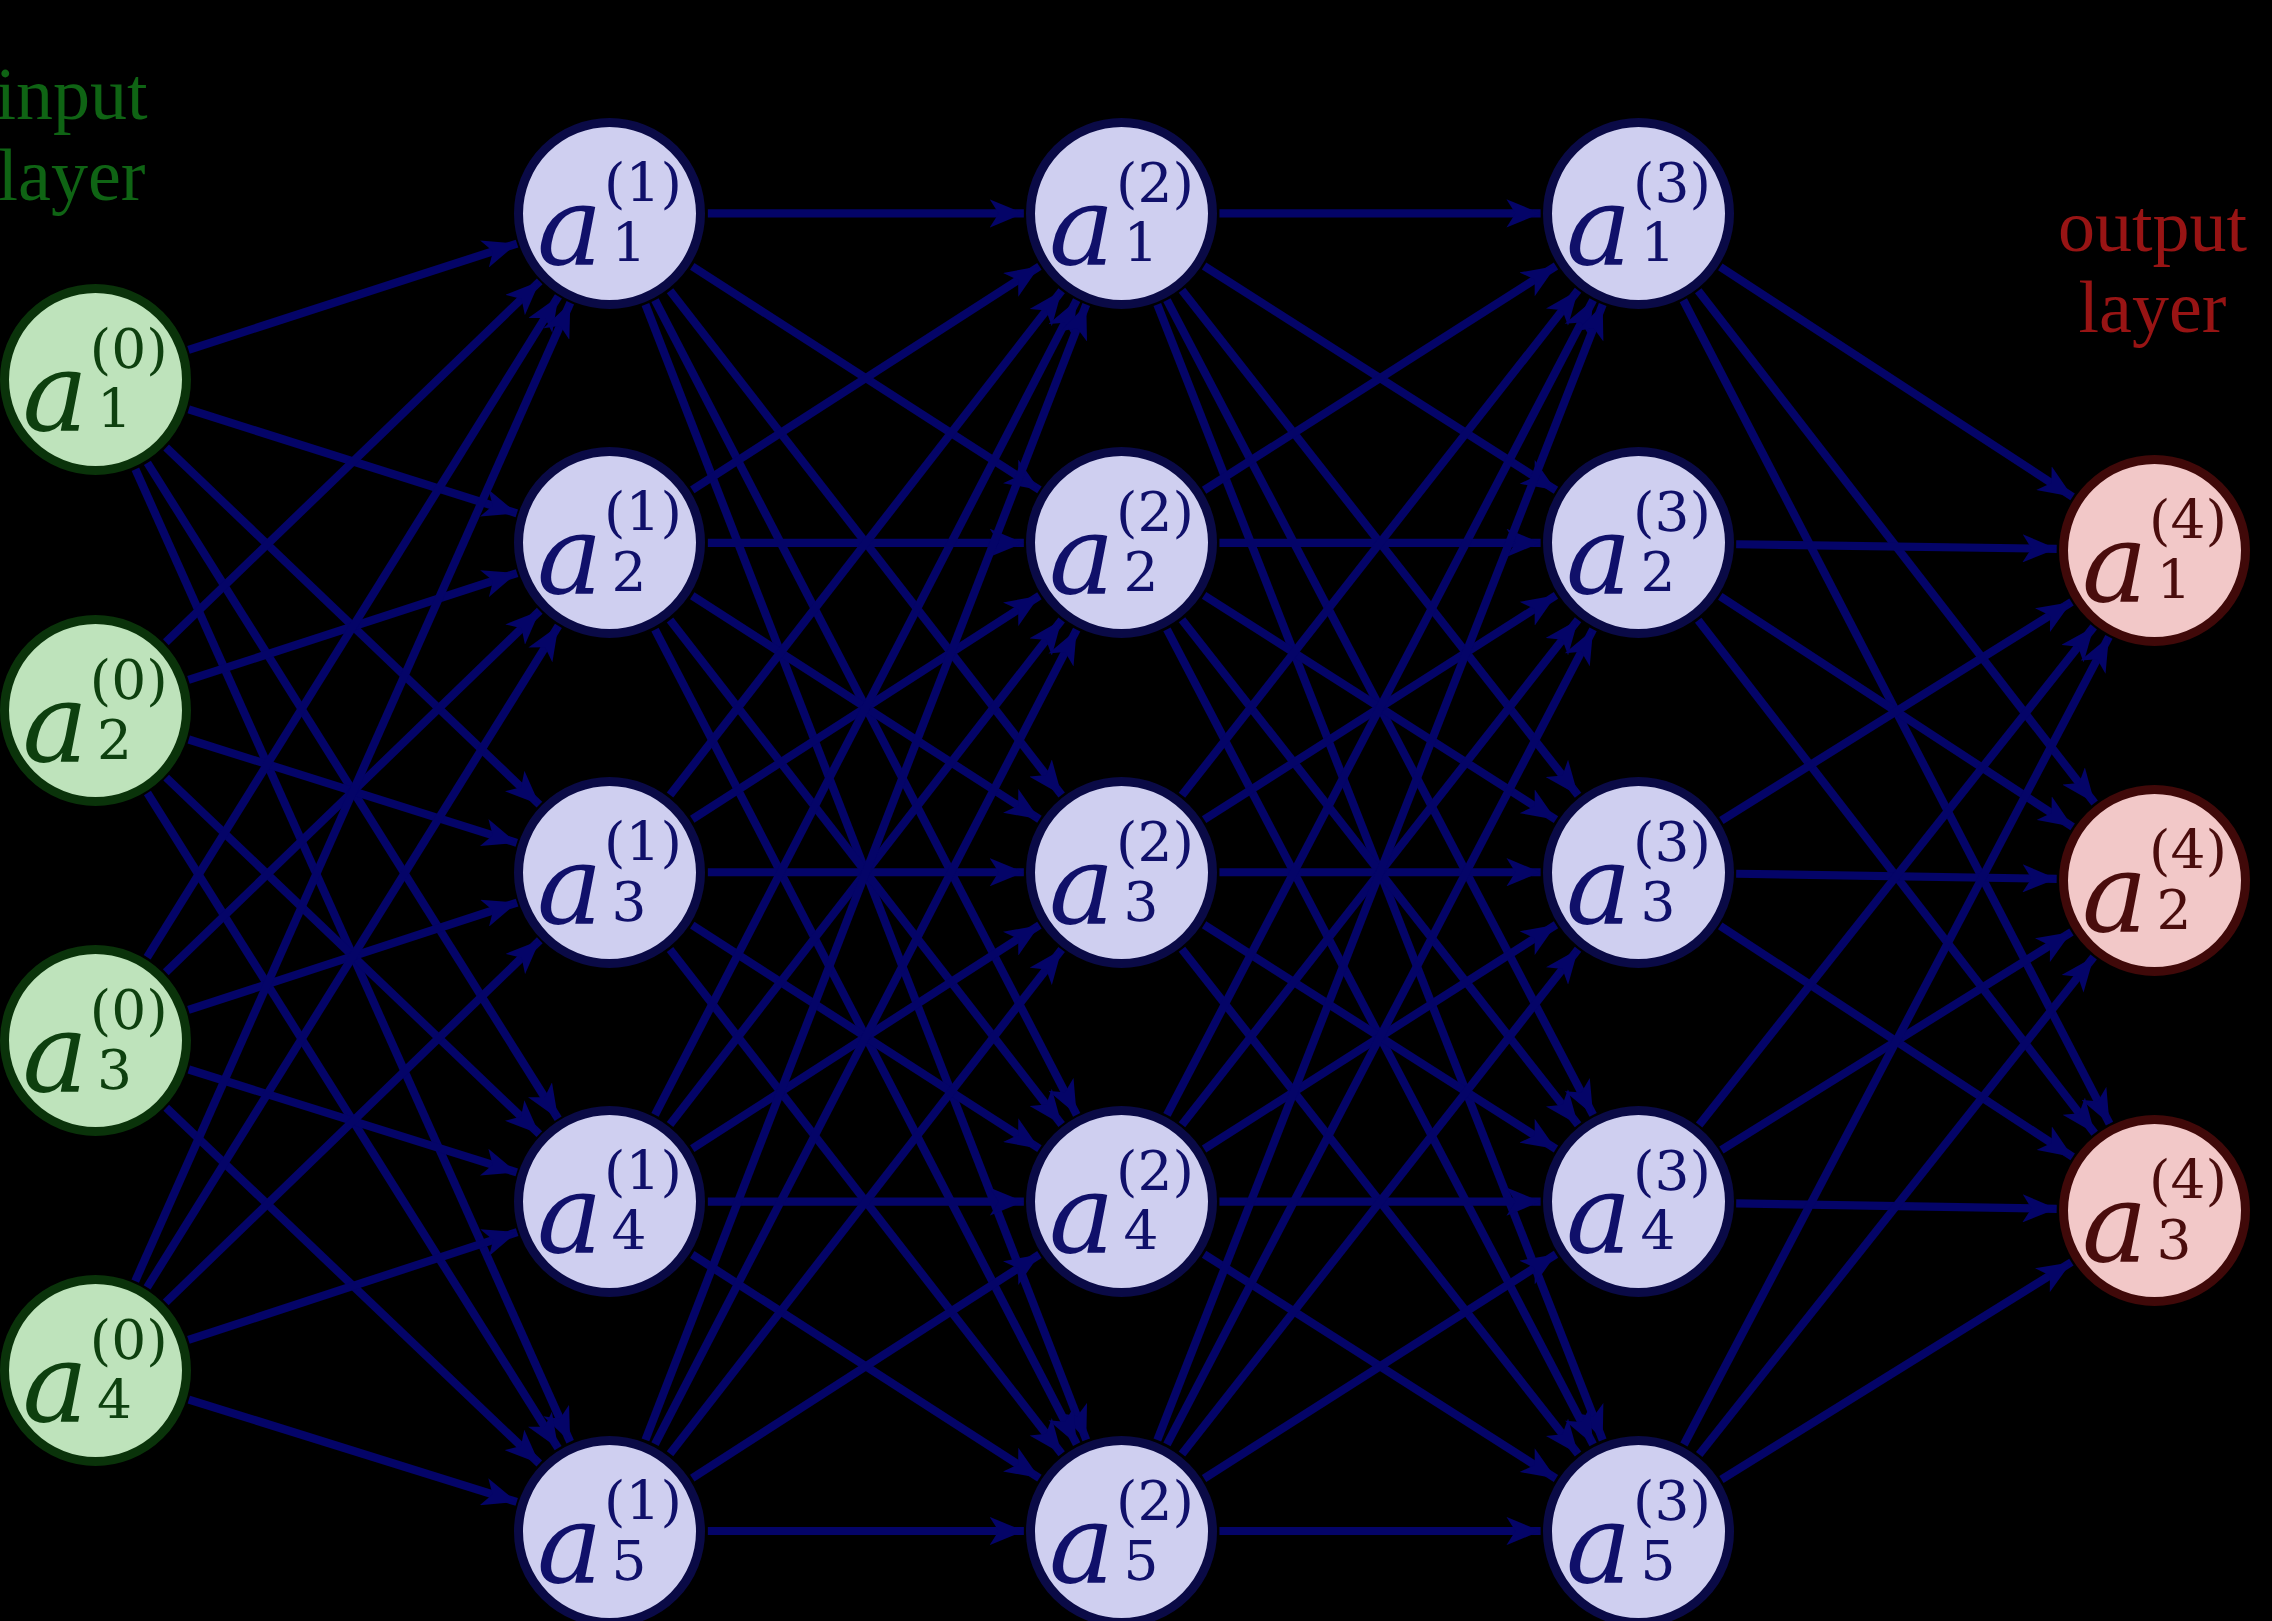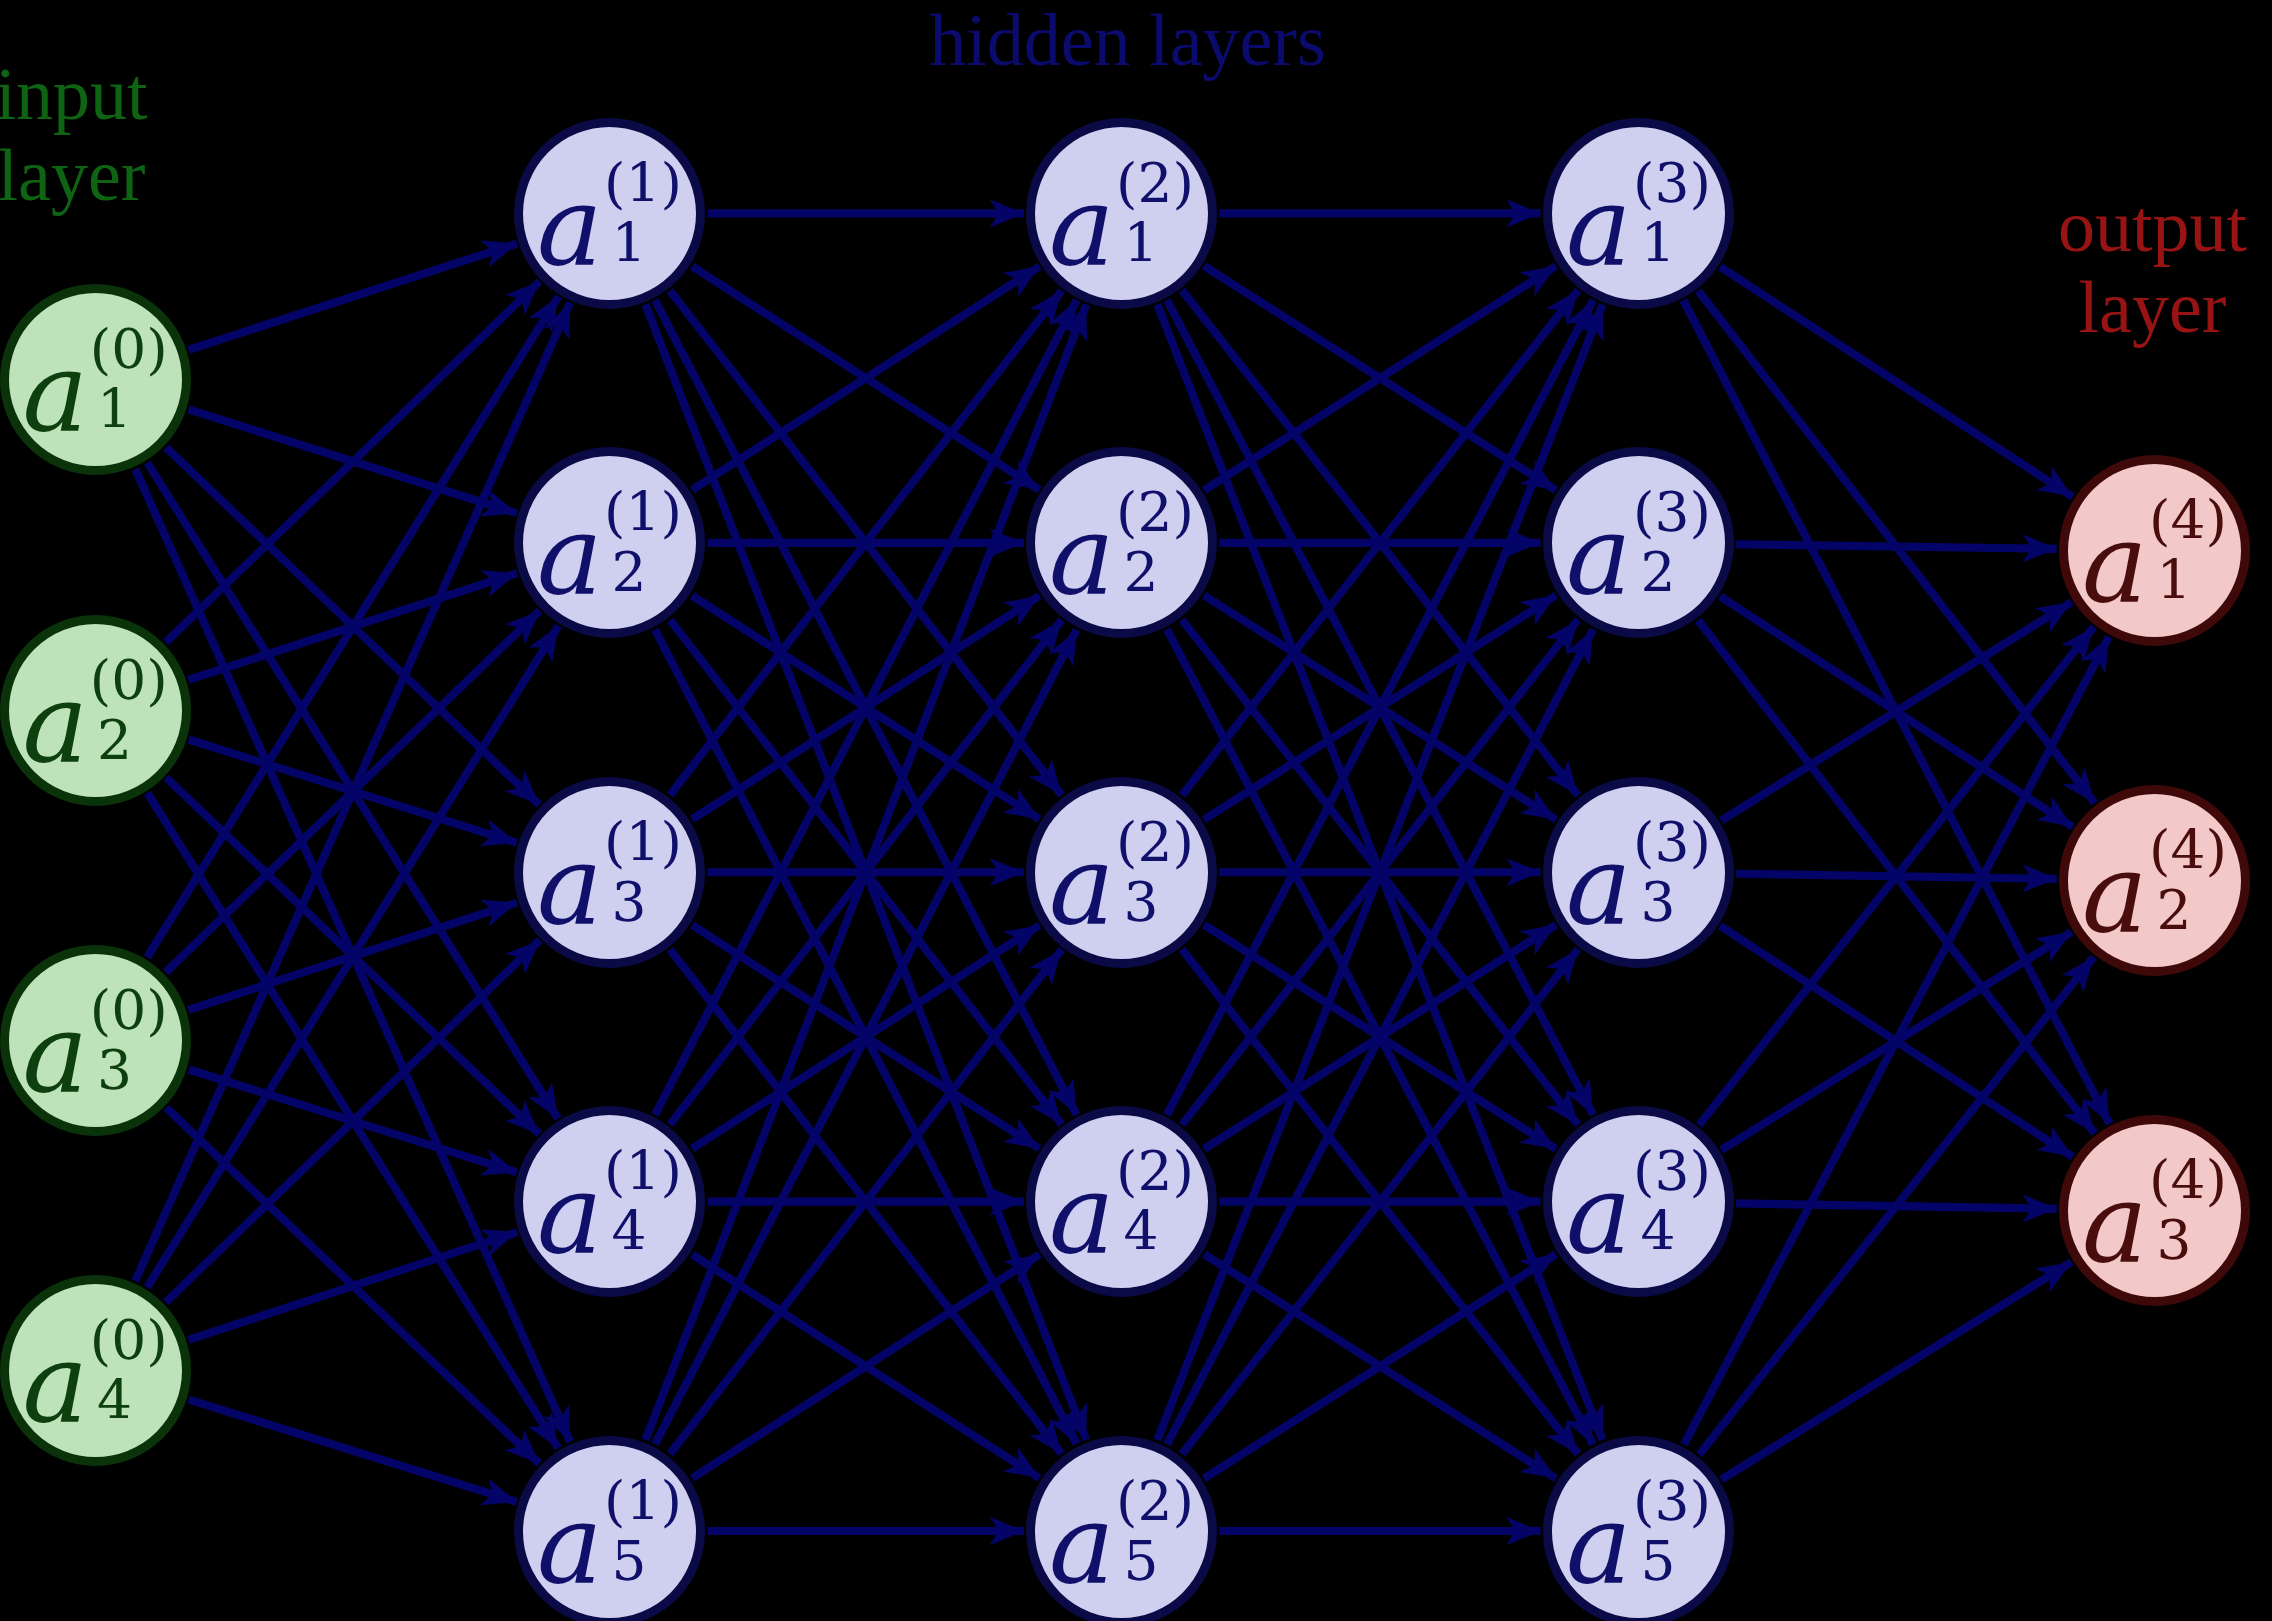--- a/index.html
+++ b/index.html
@@ -319,21 +319,18 @@
             <span class="nl-sub">3</span>
           </span>
         </span>
       </div>
     </div>
 
   <div class="title" id="t-input" style="left: -263px; top: 54px; color: rgb(15, 100, 20);">
     <div>input</div>
     <div>layer</div>
   </div>
-  <div class="title" id="t-hidden" style="left: 793px; top: 0px; color: rgb(11, 11, 110);">
-    <div>hidden layers</div>
-  </div>
   <div class="title" id="t-output" style="left: 1818px; top: 186px; color: rgb(152, 20, 20);">
     <div>output</div>
     <div>layer</div>
   </div>
 </div>
 
 
 </body></html>

